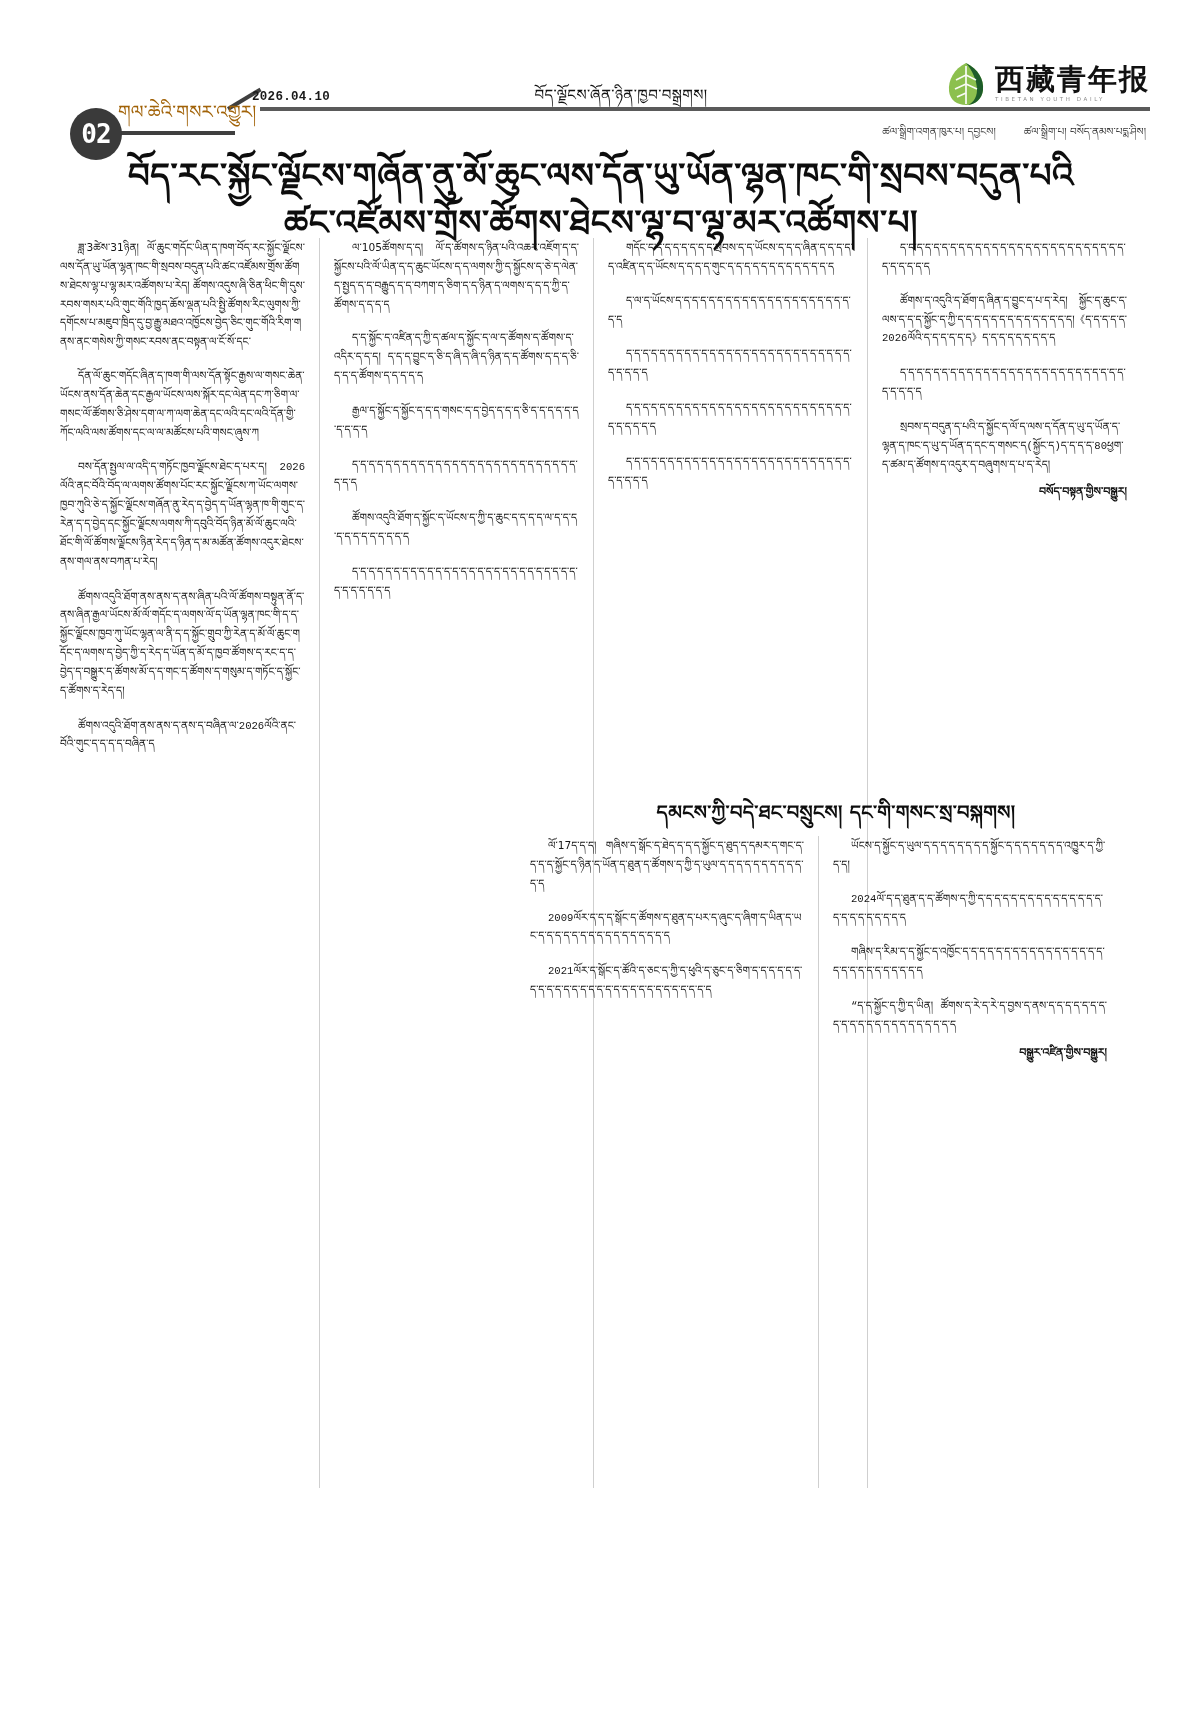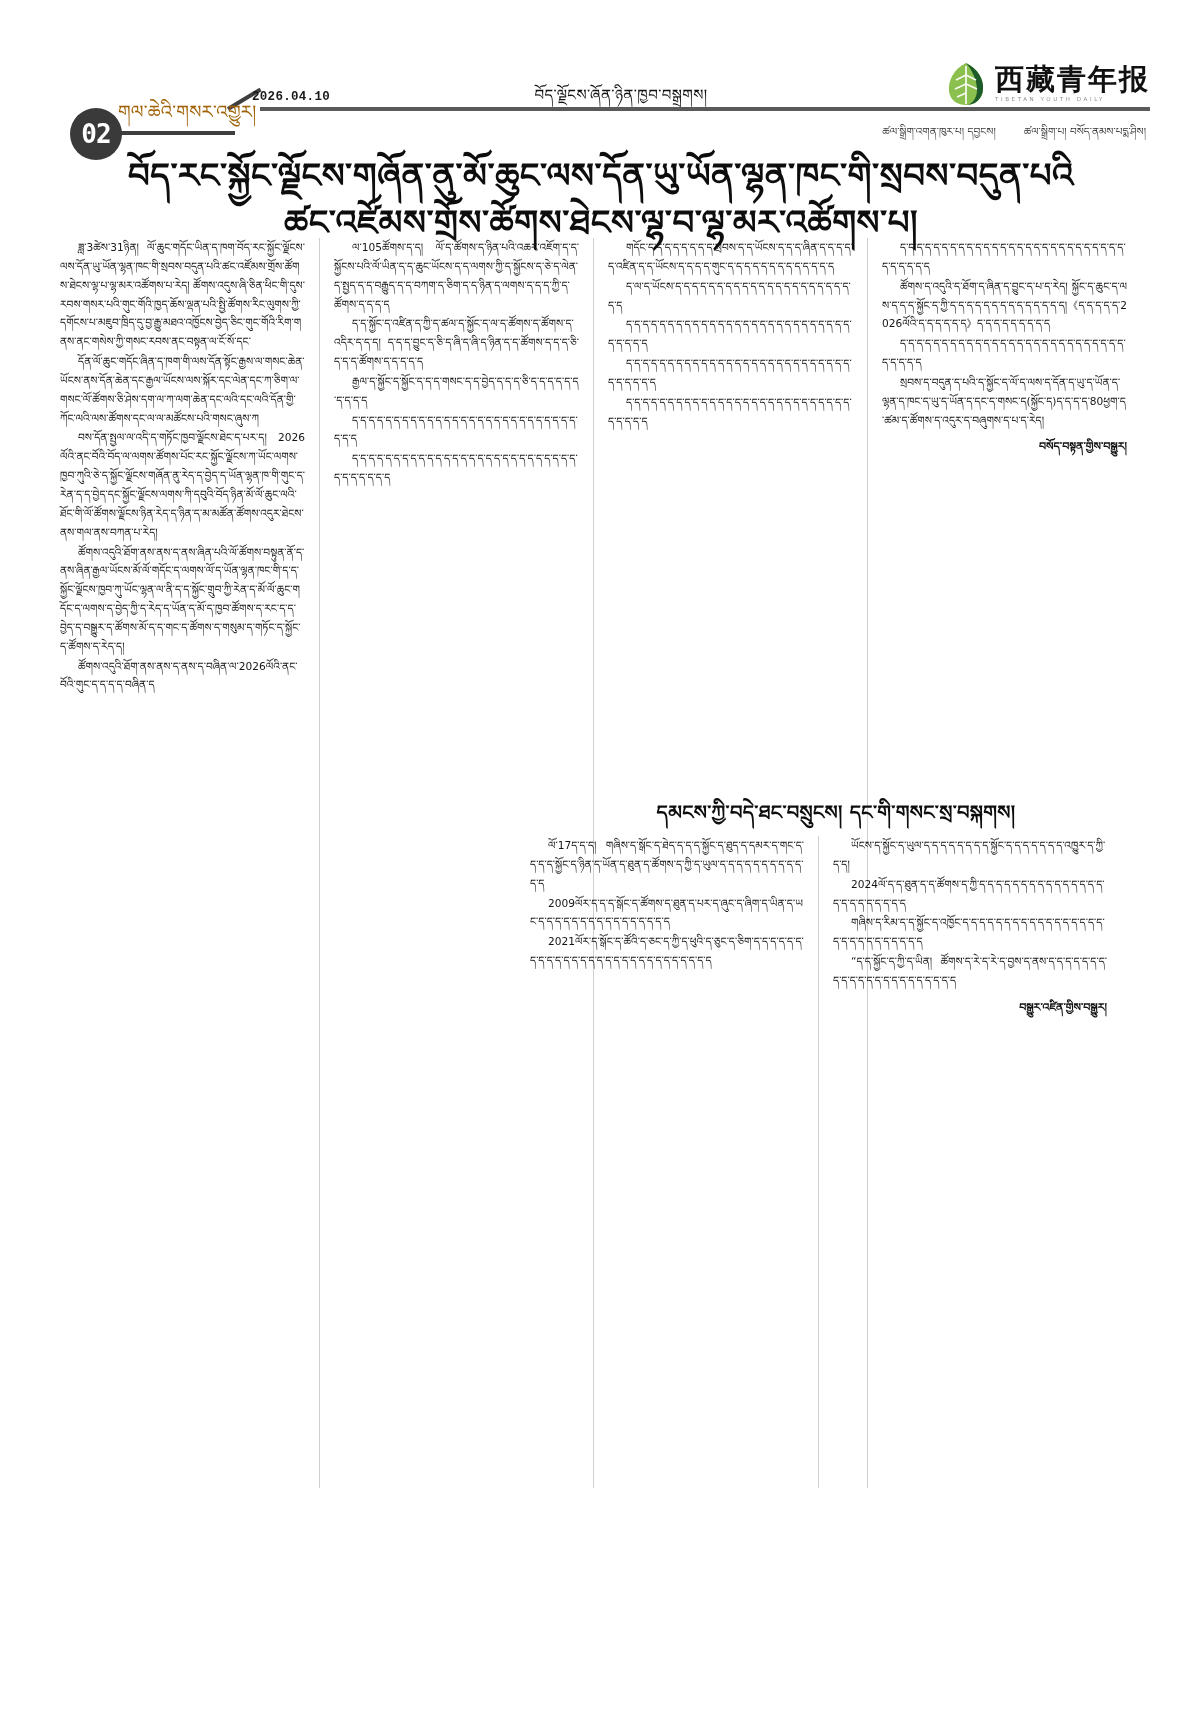--- a/index.html
+++ b/index.html
@@ -105,21 +105,21 @@
   p.tb {
     margin:0 0 0 0;
     font-size:10.6px;
     line-height:1.78;
     text-align:justify;
     text-justify:inter-character;
     color:#151515;
     word-break:break-all;
     text-indent:18px;
   }
-  p.tb + p.tb { margin-top:1px; }
+  p.tb + p.tb { margin-top:16px;font-family:Liberation Mono, monospace; }
   .byline {
     font-size:11px; font-weight:bold; text-align:right;
     margin-top:5px; color:#0f0f0f;
   }
 
   
   #article2-head {
     position:absolute; left:530px; top:800px; width:612px;
     text-align:center;
     font-size:19.5px; font-weight:bold; letter-spacing:.3px;
@@ -192,20 +192,21 @@
     <p class="tb">ཚོགས་འདུའི་ཐོག་ནས་ནས་ད་ནས་ཞིན་པའི་ལོ་ཚོགས་བསྟུན་ནོ་ད་ནས་ཞིན་རྒྱལ་ཡོངས་མོ་ལོ་གདོང་ད་ལགས་ལོ་ད་ཡོན་ལྷན་ཁང་གི་ད་ད་སྐྱོང་ལྗོངས་ཁྱབ་ཀུ་ཡོང་ལྷན་ལ་ནི་ད་ད་སྐྱོང་གྲུབ་ཀྱི་རེན་ད་མོ་ལོ་ཆུང་གདོང་ད་ལགས་ད་བྱེད་ཀྱི་ད་རེད་ད་ཡོན་ད་མོ་ད་ཁྱབ་ཚོགས་ད་རང་ད་ད་བྱེད་ད་བསྒྱུར་ད་ཚོགས་མོ་ད་ད་གང་ད་ཚོགས་ད་གསུམ་ད་གཏོང་ད་སྐྱོང་ད་ཚོགས་ད་རེད་ད།</p>
     <p class="tb">ཚོགས་འདུའི་ཐོག་ནས་ནས་ད་ནས་ད་བཞིན་ལ་2026ལོའི་ནང་བོའི་གུང་ད་ད་ད་ད་བཞིན་ད</p>
   </div>
 
   <div class="col">
     <div class="col-rule"></div>
     <p class="tb">ལ་105ཚོགས་ད་ད། ལོ་ད་ཚོགས་ད་ཉིན་པའི་འཆར་འཇོག་ད་ད་སྐྱོངས་པའི་ལོ་ཡིན་ད་ད་ཆུང་ཡོངས་ད་ད་ལགས་ཀྱི་ད་སྐྱོངས་ད་ཅེ་ད་ལེན་ད་སྤྱད་ད་ད་བརྒྱུད་ད་ད་བཀག་ད་ཅིག་ད་ད་ཉིན་ད་ལགས་ད་ད་ད་ཀྱི་ད་ཚོགས་ད་ད་ད་ད</p>
     <p class="tb">ད་ད་སྐྱོང་ད་འཛིན་ད་ཀྱི་ད་ཚལ་ད་སྐྱོང་ད་ལ་ད་ཚོགས་ད་ཚོགས་ད་འདིར་ད་ད་ད། ད་ད་ད་བྱུང་ད་ཅི་ད་ཞི་ད་ཞི་ད་ཉིན་ད་ད་ཚོགས་ད་ད་ད་ཅི་ད་ད་ད་ཚོགས་ད་ད་ད་ད་ད</p>
     <p class="tb">རྒྱལ་ད་སྐྱོང་ད་སྐྱོང་ད་ད་ད་གསང་ད་ད་བྱེད་ད་ད་ད་ཅི་ད་ད་ད་ད་ད་ད་ད་ད་ད་ད</p>
     <p class="tb">ད་ད་ད་ད་ད་ད་ད་ད་ད་ད་ད་ད་ད་ད་ད་ད་ད་ད་ད་ད་ད་ད་ད་ད་ད་ད་ད་ད་ད་ད</p>
+    <p class="tb">ཚོགས་འདུའི་ཐོག་ད་སྐྱོང་ད་ཡོངས་ད་ཀྱི་ད་ཆུང་ད་ད་ད་ད་ལ་ད་ད་ད་ད་ད་ད་ད་ད་ད་ད་ད་ད</p>
     <p class="tb">ད་ད་ད་ད་ད་ད་ད་ད་ད་ད་ད་ད་ད་ད་ད་ད་ད་ད་ད་ད་ད་ད་ད་ད་ད་ད་ད་ད་ད་ད་ད་ད་ད་ད</p>
   </div>
 
   <div class="col">
     <div class="col-rule"></div>
     <p class="tb">གདོང་ད་ད་ད་ད་ད་ད་ད་ད་སྲབས་ད་ད་ཡོངས་ད་ད་ད་ཞིན་ད་ད་ད་ད་ད་འཛིན་ད་ད་ཡོངས་ད་ད་ད་ད་གུང་ད་ད་ད་ད་ད་ད་ད་ད་ད་ད་ད་ད་ད</p>
     <p class="tb">ད་ལ་ད་ཡོངས་ད་ད་ད་ད་ད་ད་ད་ད་ད་ད་ད་ད་ད་ད་ད་ད་ད་ད་ད་ད་ད་ད་ད</p>
     <p class="tb">ད་ད་ད་ད་ད་ད་ད་ད་ད་ད་ད་ད་ད་ད་ད་ད་ད་ད་ད་ད་ད་ད་ད་ད་ད་ད་ད་ད་ད་ད་ད་ད</p>
     <p class="tb">ད་ད་ད་ད་ད་ད་ད་ད་ད་ད་ད་ད་ད་ད་ད་ད་ད་ད་ད་ད་ད་ད་ད་ད་ད་ད་ད་ད་ད་ད་ད་ད་ད</p>
     <p class="tb">ད་ད་ད་ད་ད་ད་ད་ད་ད་ད་ད་ད་ད་ད་ད་ད་ད་ད་ད་ད་ད་ད་ད་ད་ད་ད་ད་ད་ད་ད་ད་ད</p>

